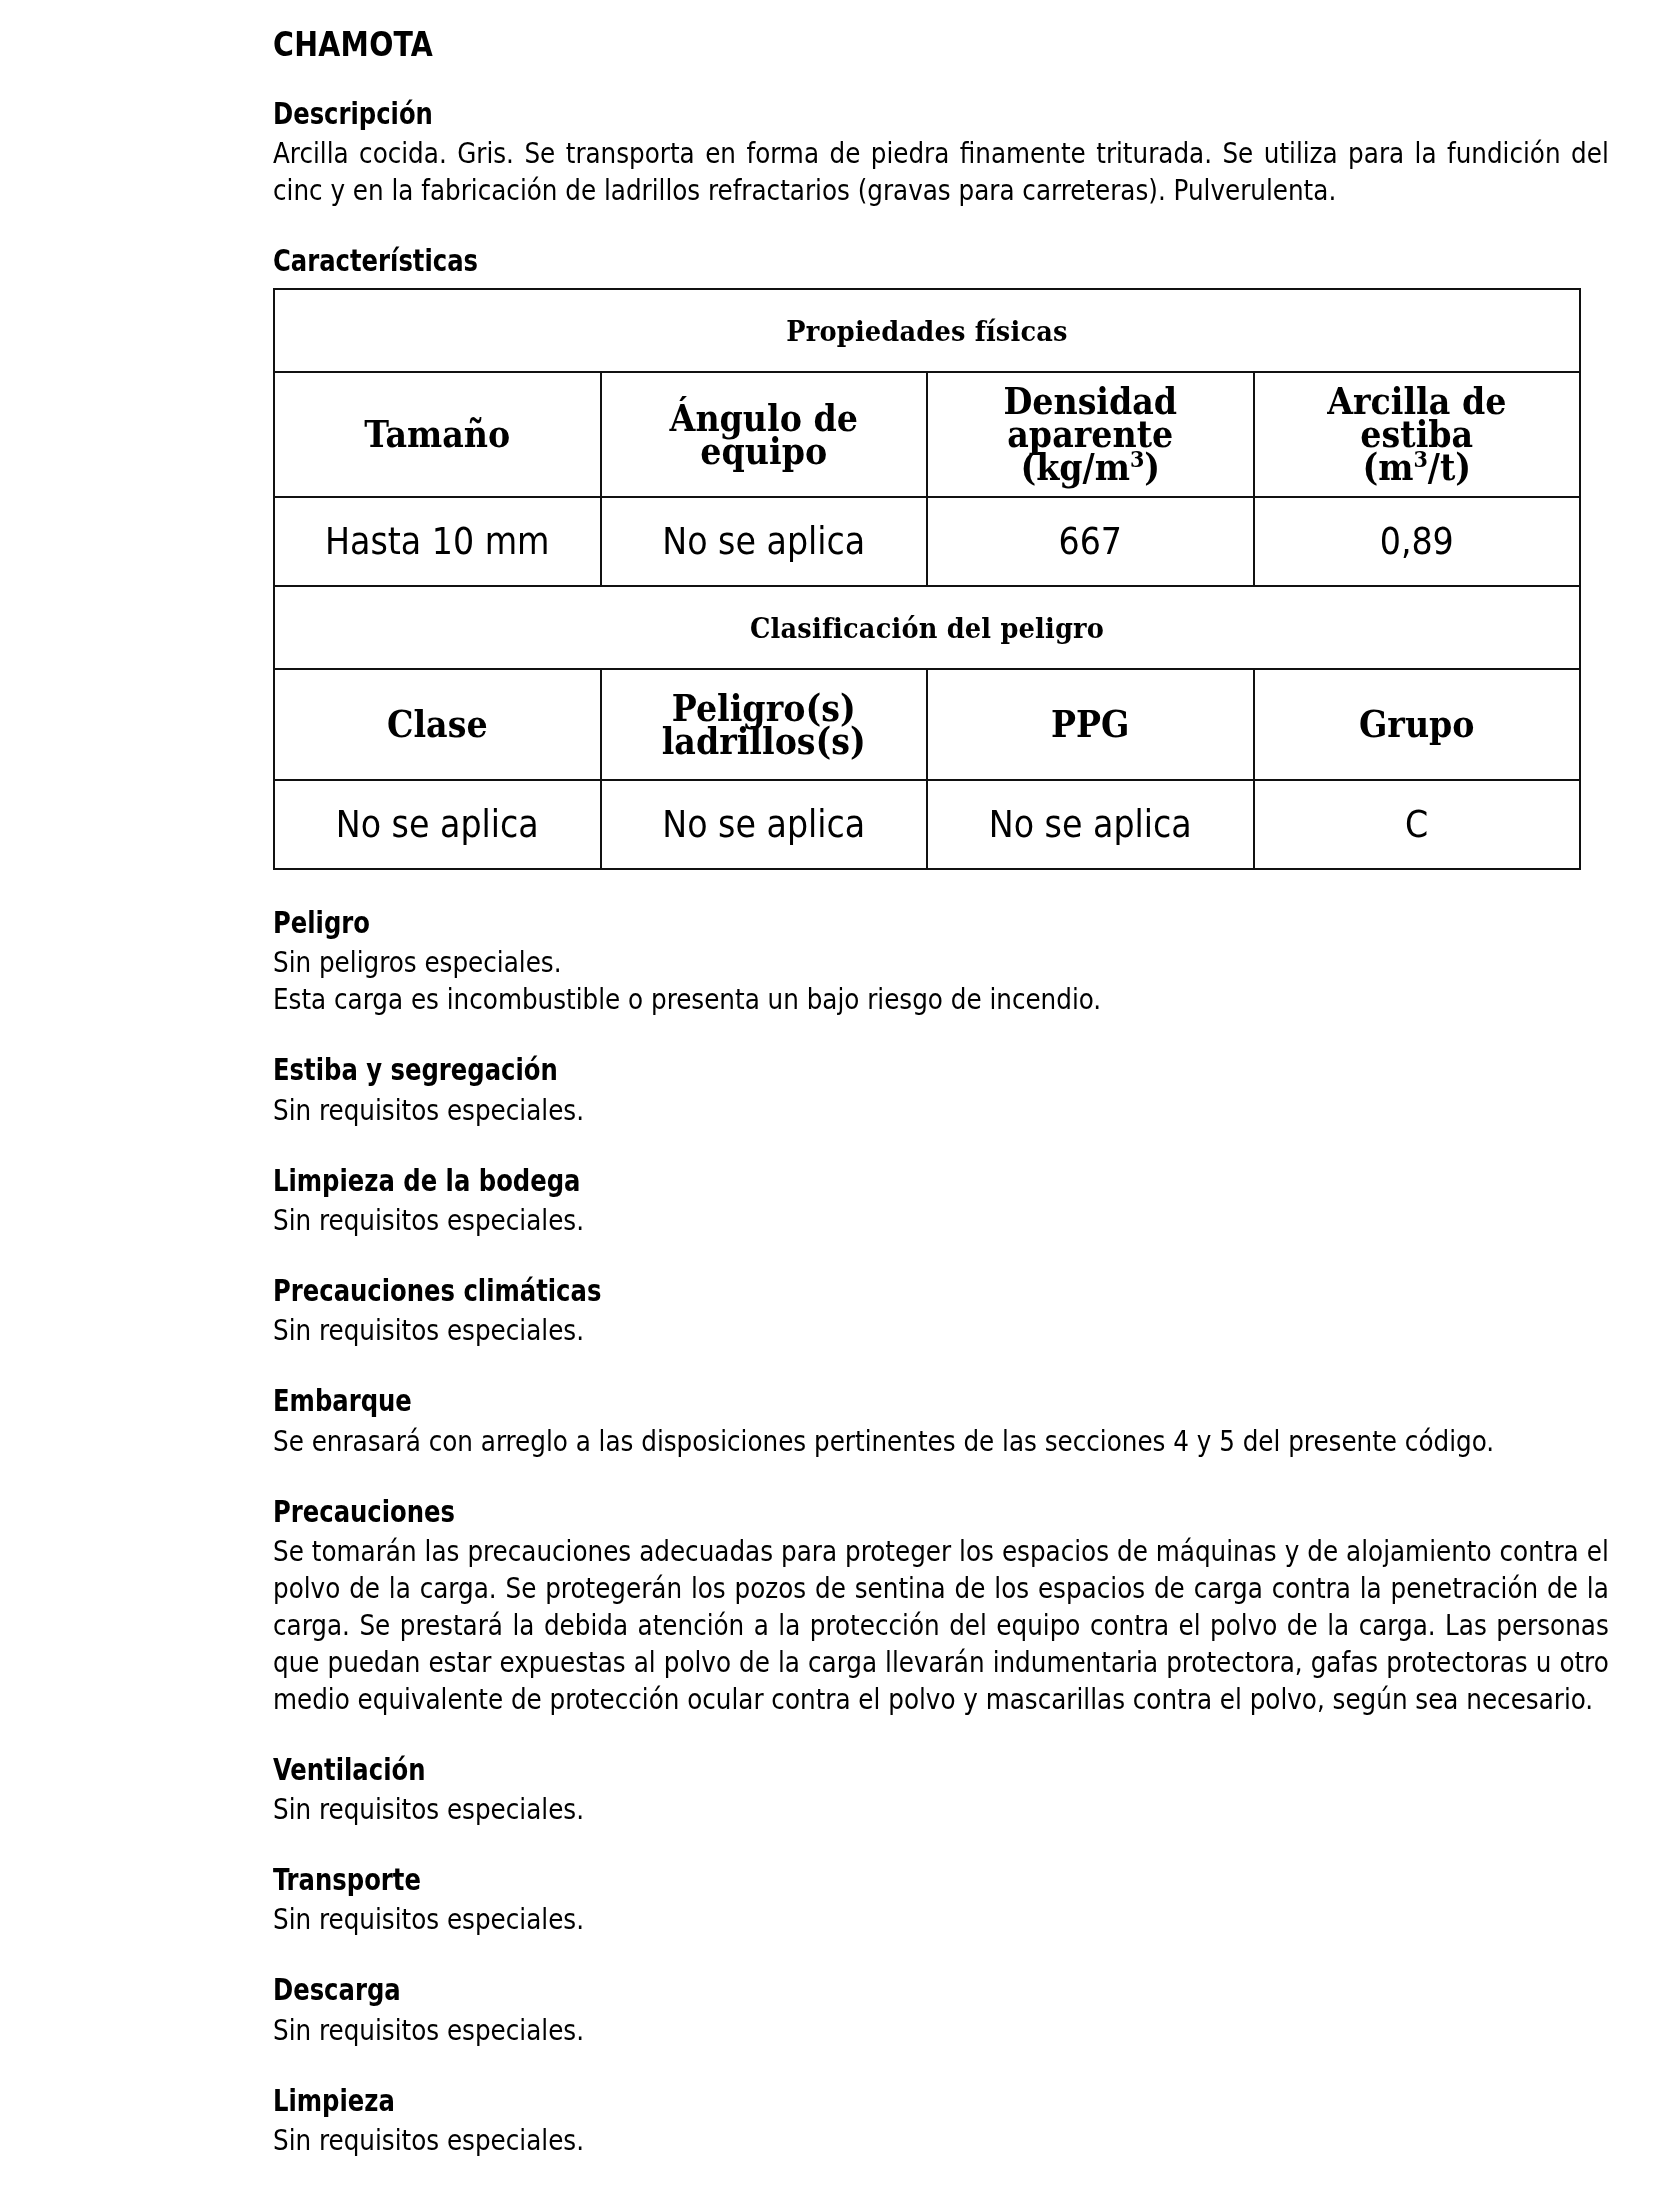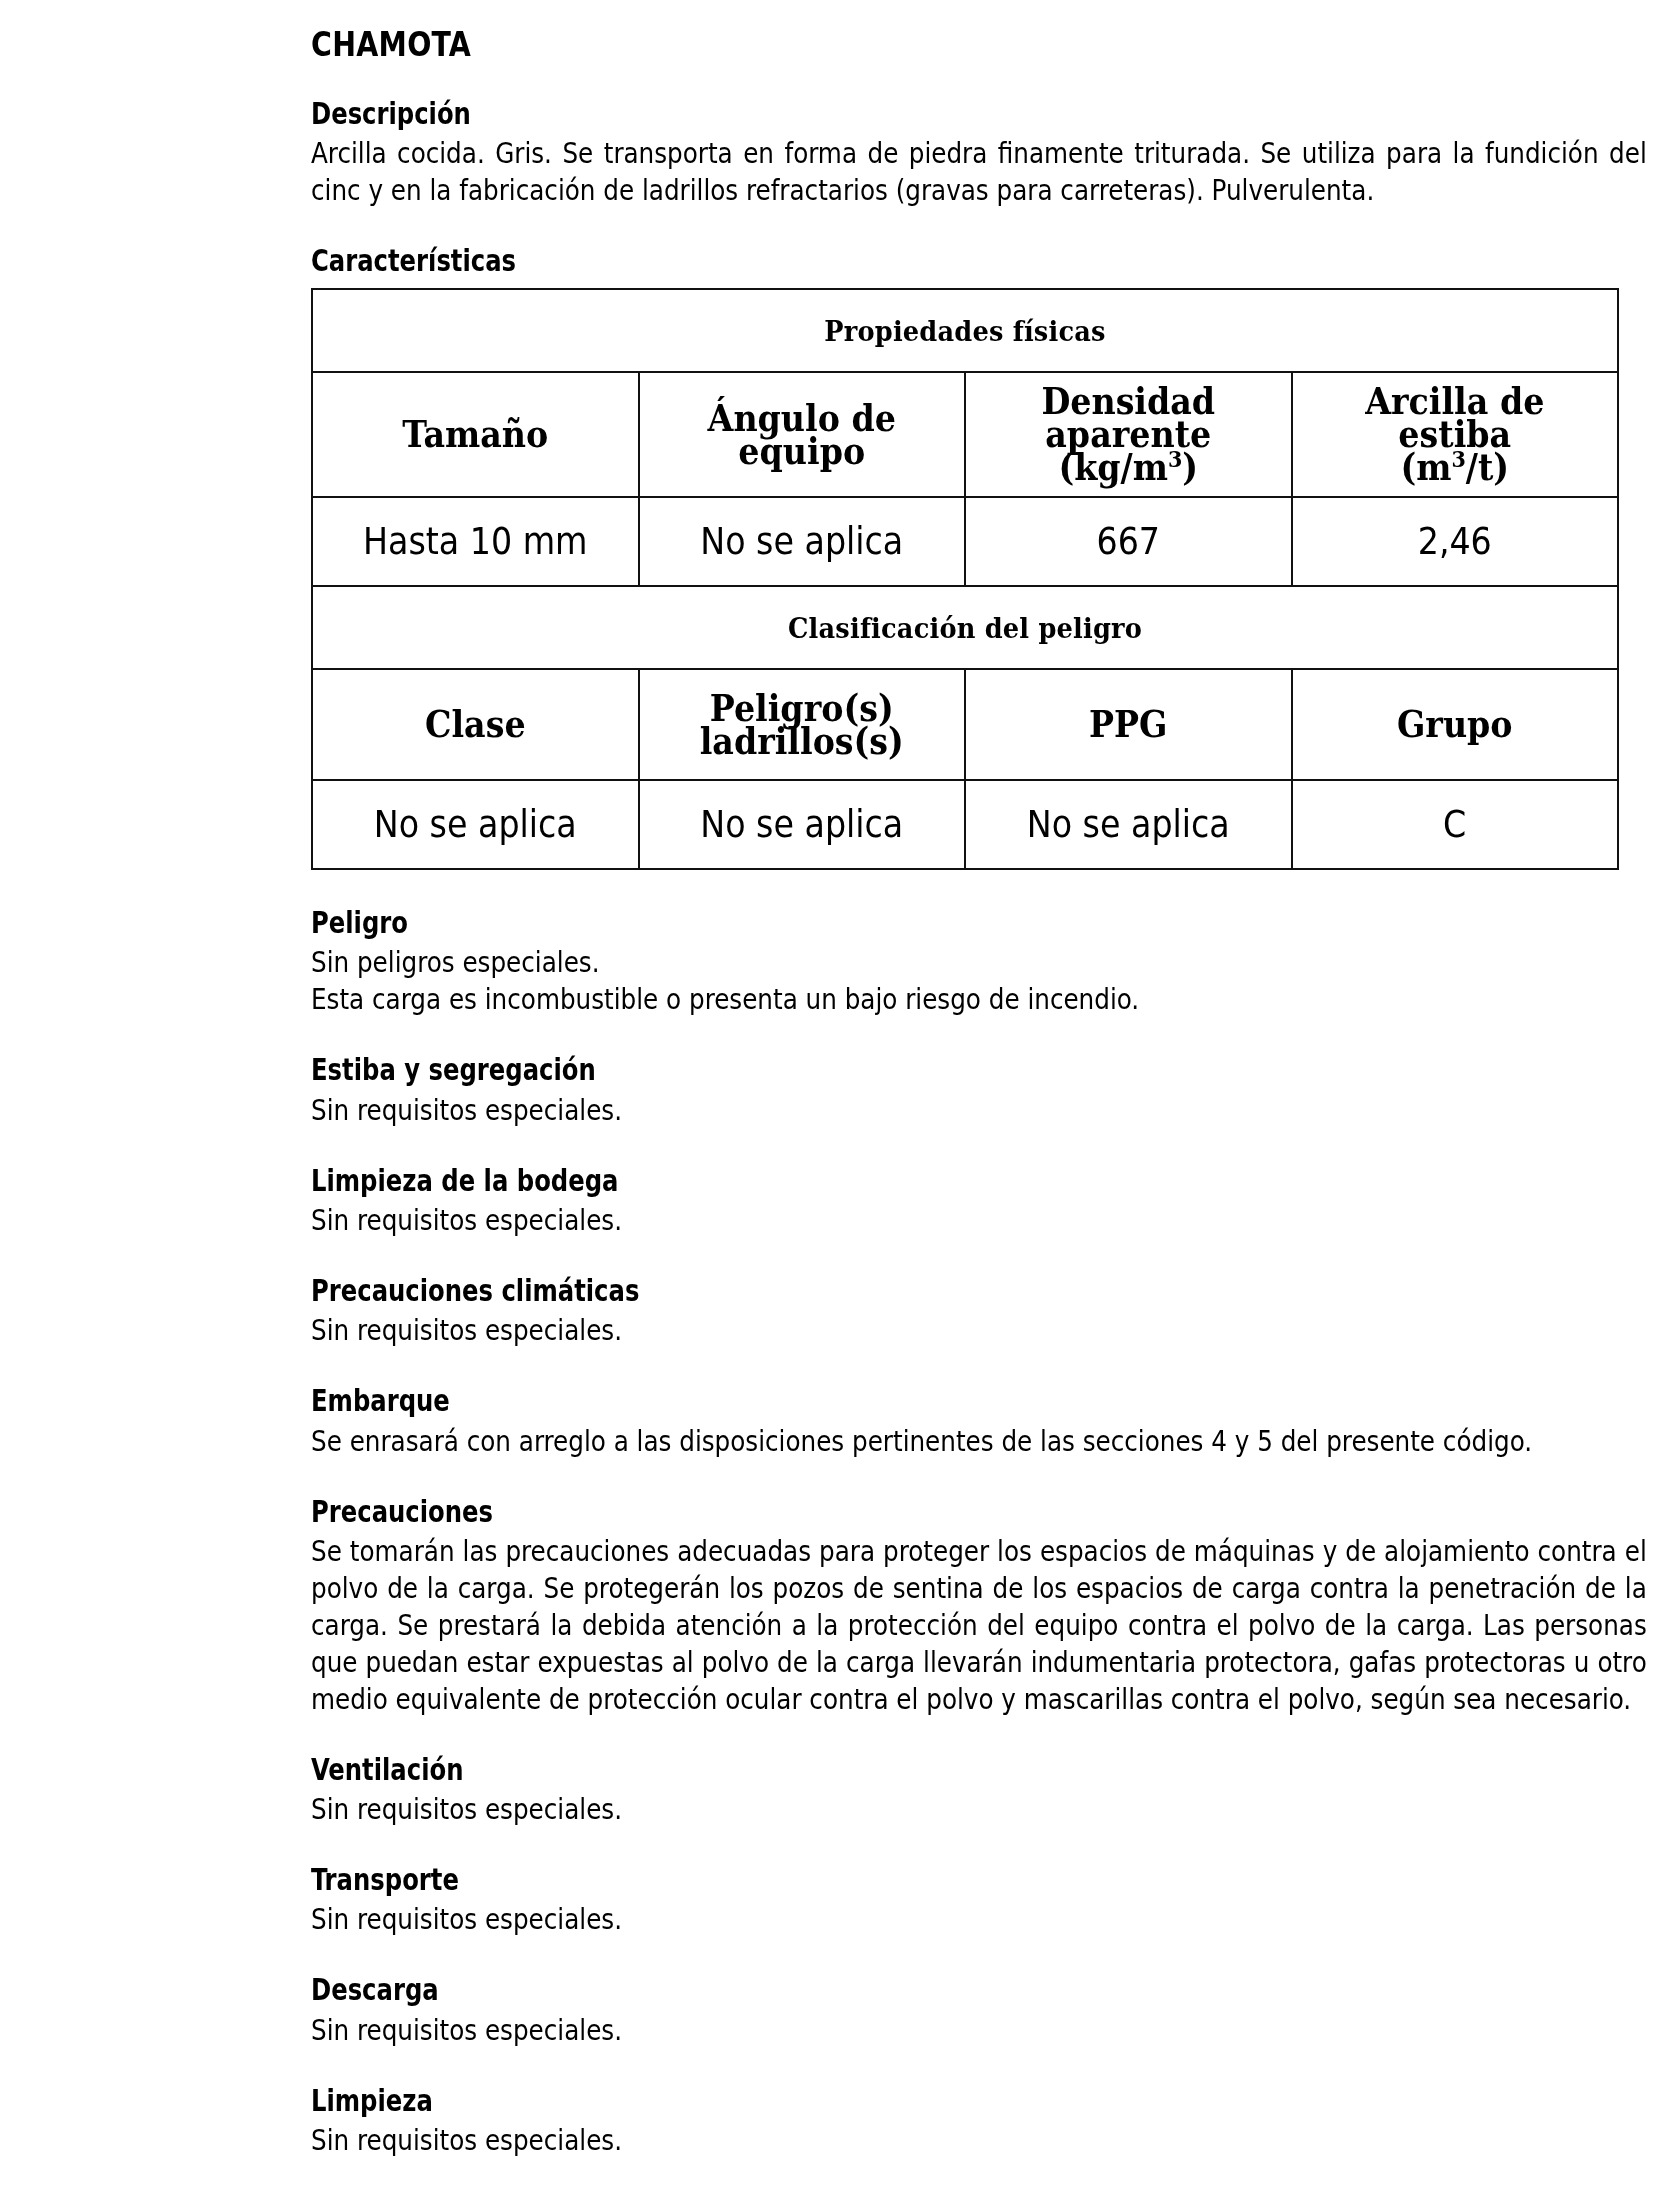--- a/index.html
+++ b/index.html
@@ -16,21 +16,20 @@
   }
   .page {
     position: relative;
     width: 1673px;
     height: 2194px;
     box-sizing: border-box;
     padding: 27px 133px 0 273px;
   }
   .content {
     width: 1336px;
-    margin-left: 38px;
   }
 
   
   .cargo-title {
     font-family: "DejaVu Sans Condensed", "Liberation Sans Narrow", "Liberation Sans", sans-serif;
     font-weight: 700;
     font-size: 34px;
     letter-spacing: 0.3px;
     line-height: 1.0;
     margin: 0 0 36px 0;
@@ -139,21 +138,21 @@
             </td>
             <td class="col-head">
               <span>Arcilla de estiba</span>
               <span class="unit-line"><span>(m</span><sup>3</sup><span>/t)</span></span>
             </td>
           </tr>
           <tr>
             <td class="cell-val">Hasta 10 mm</td>
             <td class="cell-val">No se aplica</td>
             <td class="cell-val">667</td>
-            <td class="cell-val">2,46</td>
+            <td class="cell-val">0,89</td>
           </tr>
           <tr>
             <td class="grp-head" colspan="4">Clasificación del peligro</td>
           </tr>
           <tr>
             <td class="col-head">Clase</td>
             <td class="col-head">
               <span>Peligro(s)</span>
               <span class="unit-line">ladrillos(s)</span>
             </td>

